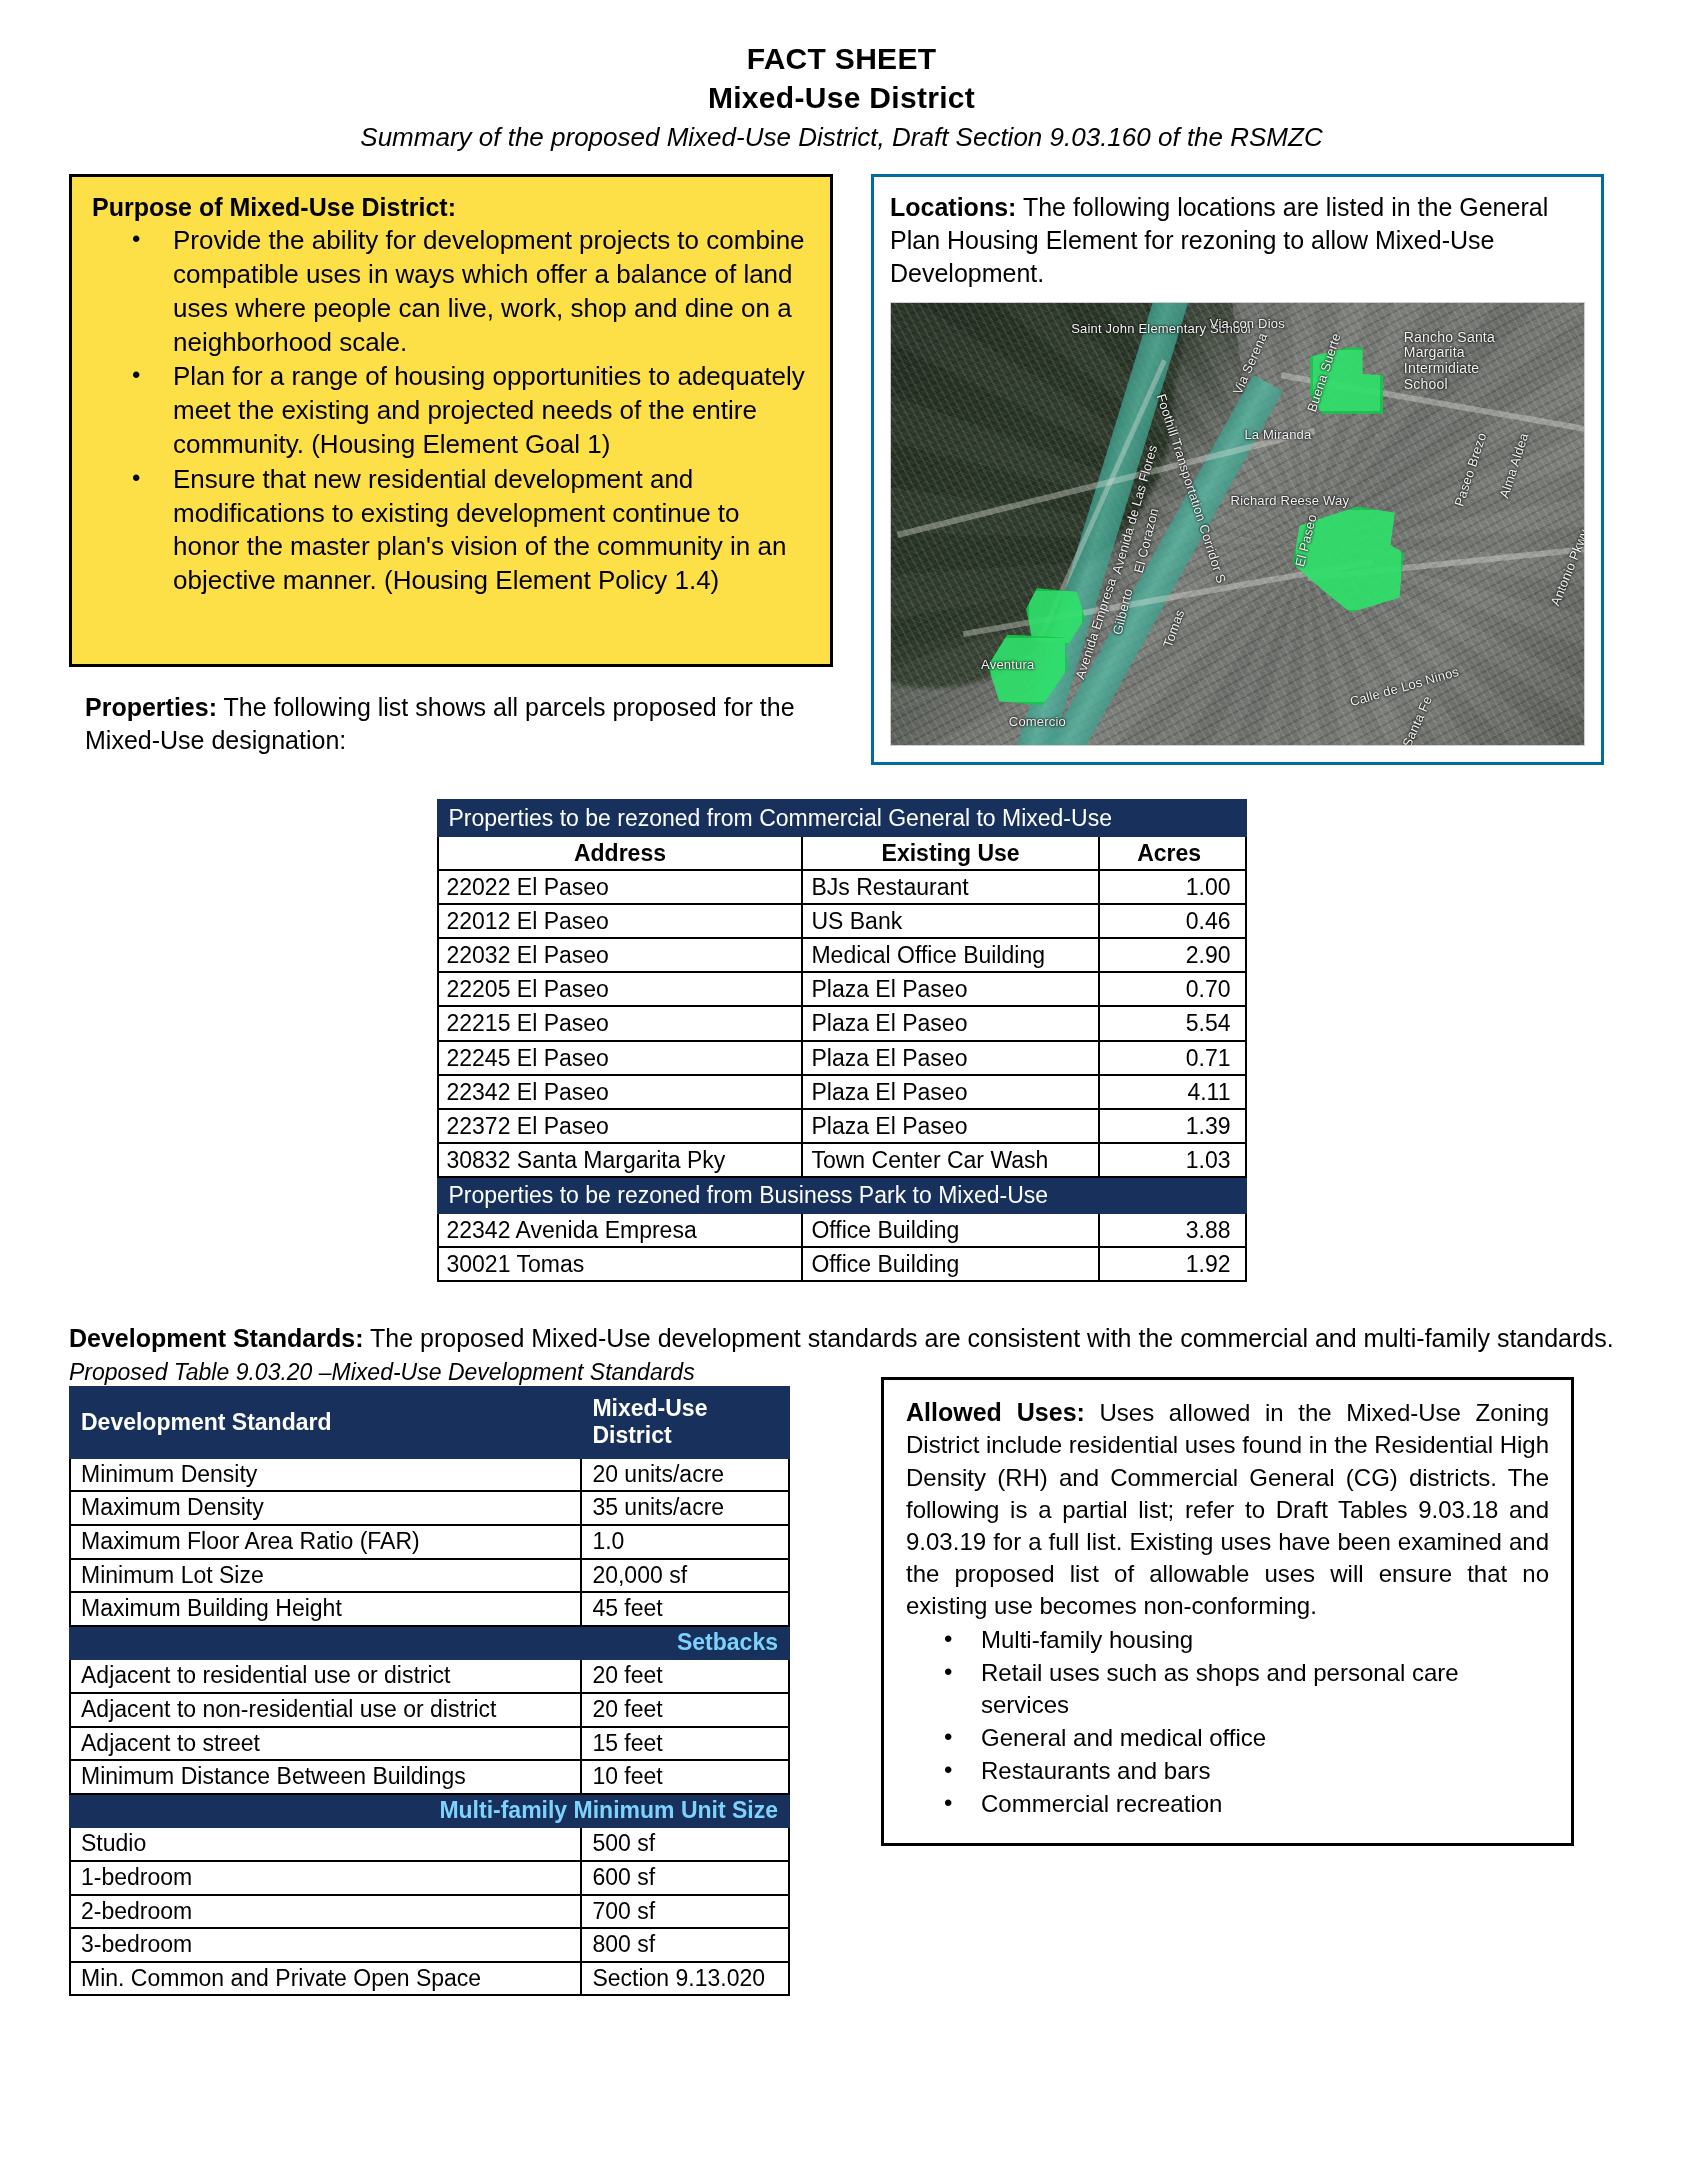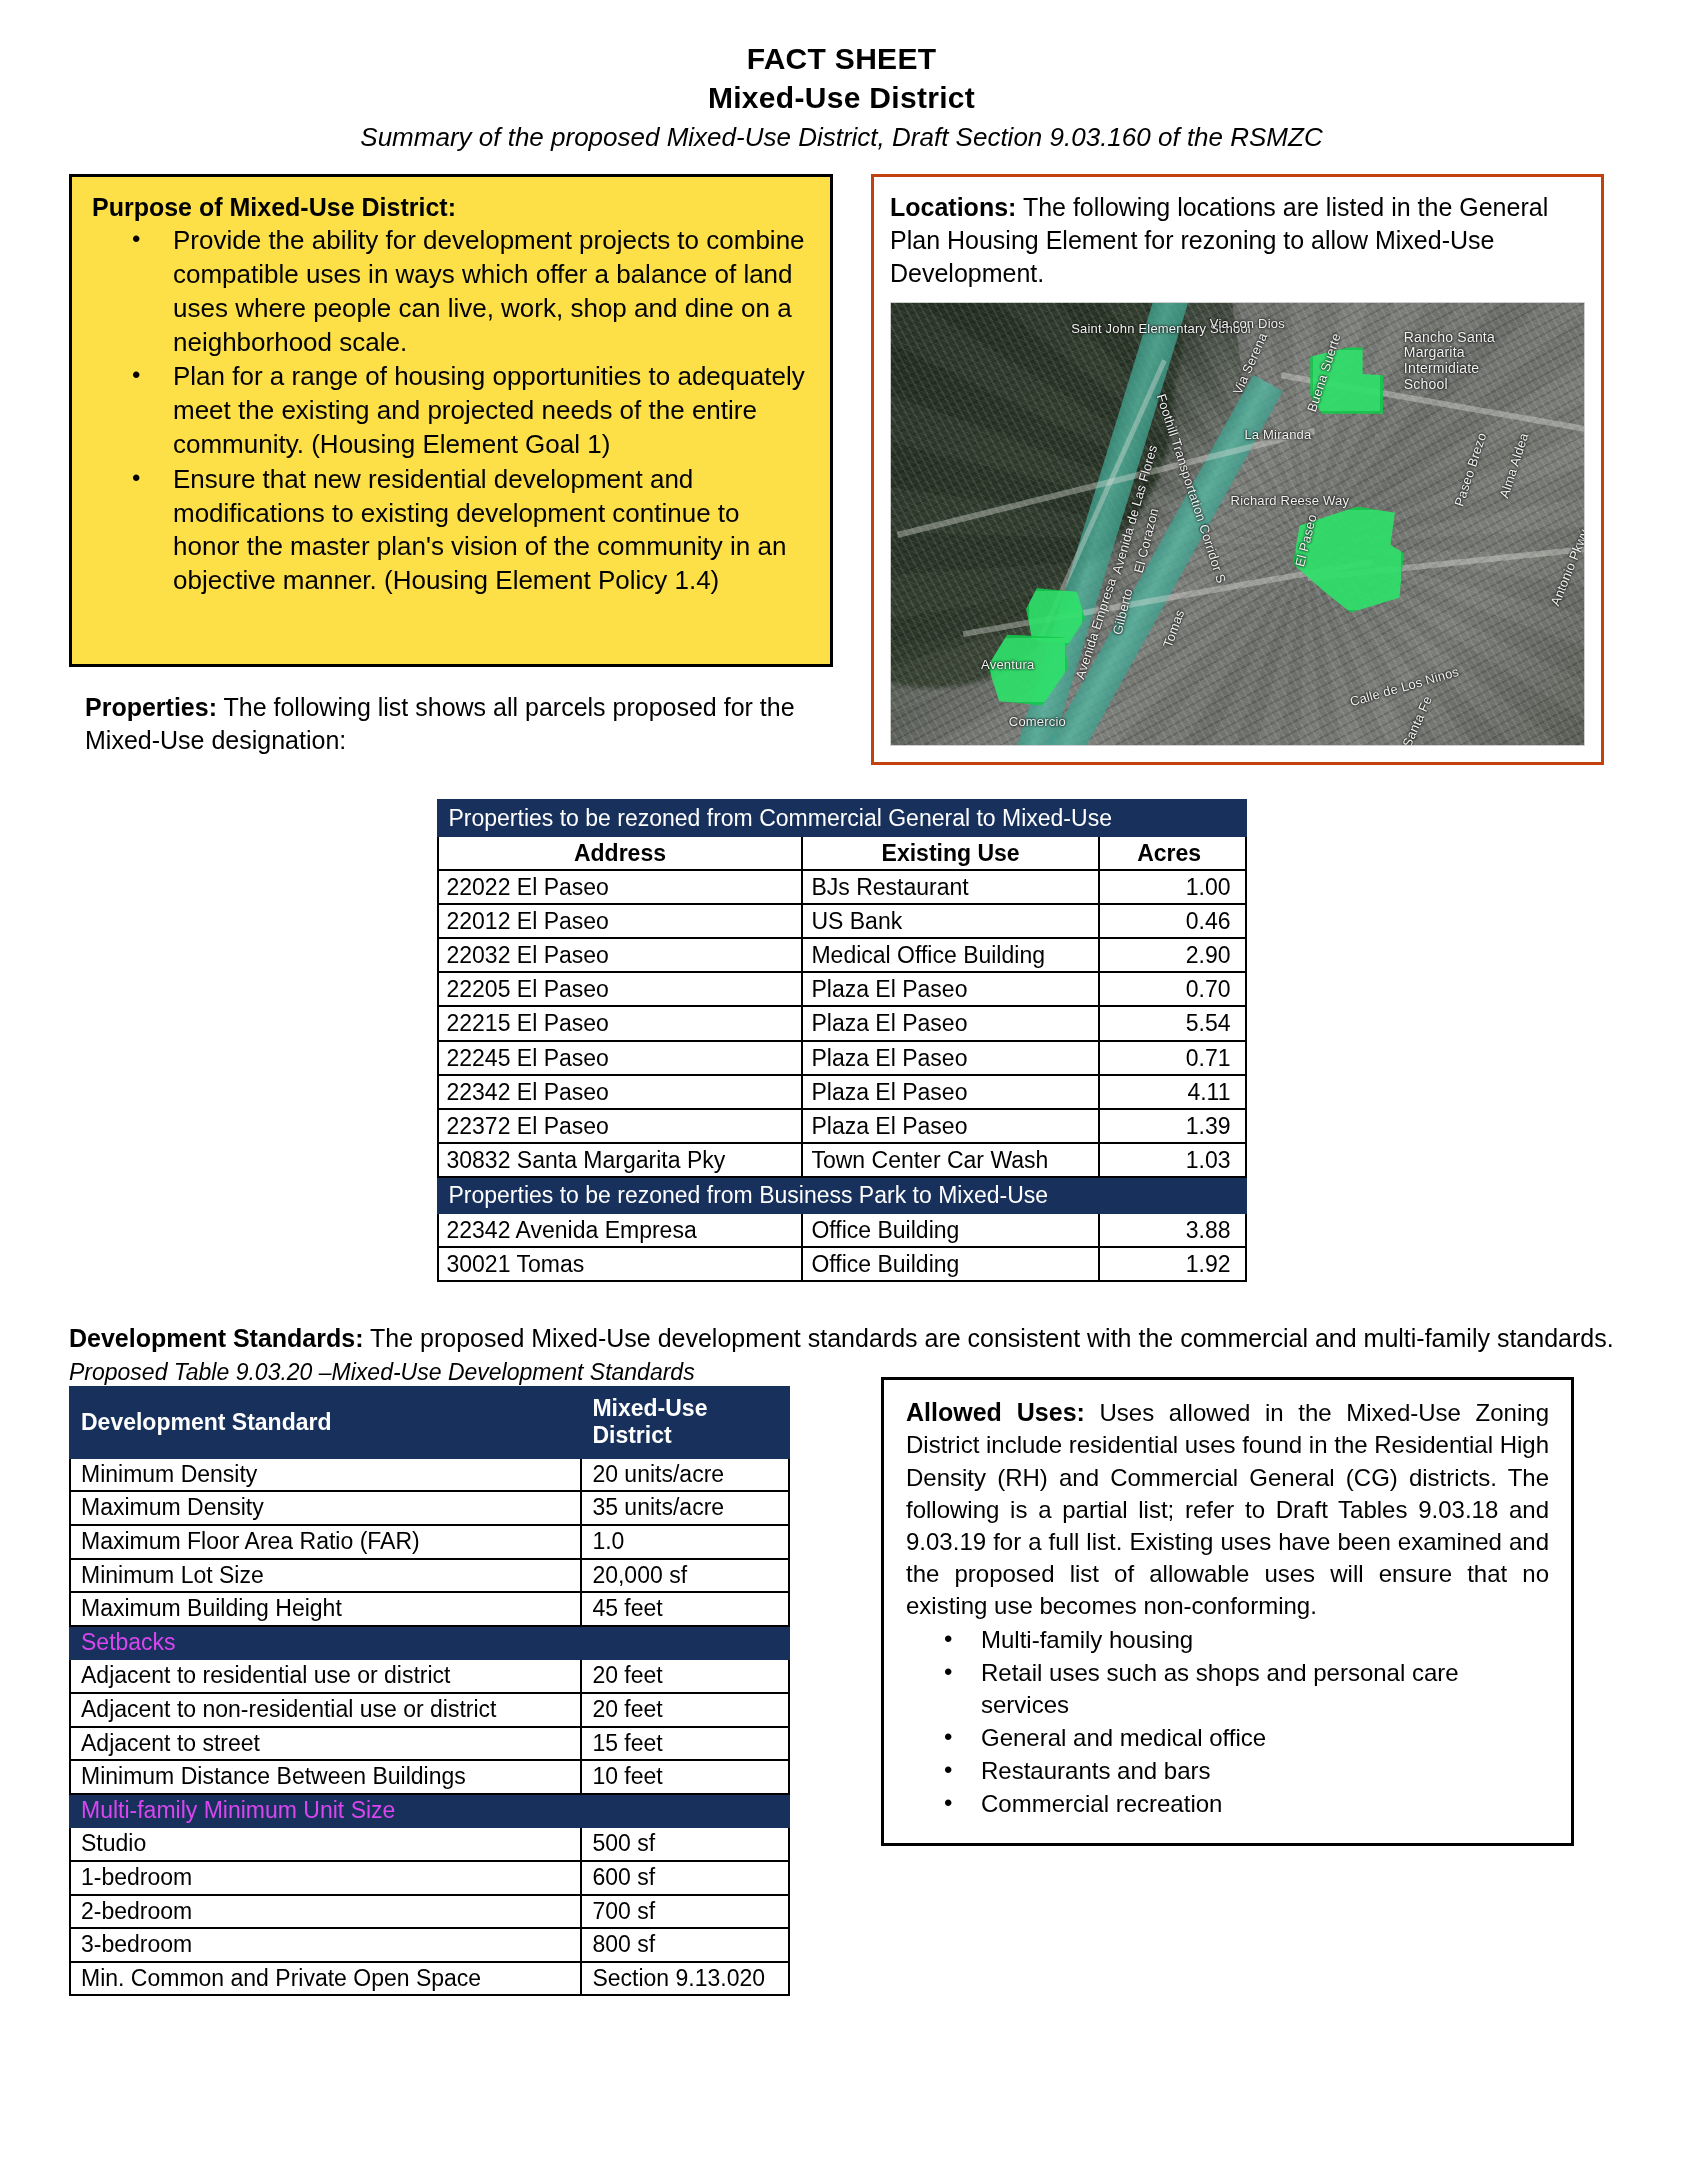--- a/index.html
+++ b/index.html
@@ -81,21 +81,21 @@
 
   .properties-para {
     margin-top: 24px;
     font-size: 25px;
     line-height: 1.32;
     padding-left: 16px;
   }
 
   
   .locations-box {
-    border: 3px solid #c2410c;
+    border: 3px solid #0369a1;
     padding: 14px 16px 16px 16px;
   }
   .locations-text {
     font-size: 25px;
     line-height: 1.32;
     margin-bottom: 12px;
   }
 
   
   .map {
@@ -257,23 +257,23 @@
   .ds-head {
     background: #17315c;
     color: #fff;
     font-weight: bold;
     border: 2px solid #17315c !important;
     vertical-align: middle;
   }
   .ds-head.tall { height: 71px; }
   .ds-band {
     background: #17315c;
-    color: #d946ef;
-    font-weight: normal;
-    text-align: left;
+    color: #7dd3fc;
+    font-weight: bold;
+    text-align: right;
     border: 2px solid #17315c !important;
   }
   .ds-small { font-size: 21px; }
 
   .allowed-box {
     border: 3px solid #000;
     padding: 16px 22px 22px 22px;
   }
   .allowed-text {
     font-size: 24px;

